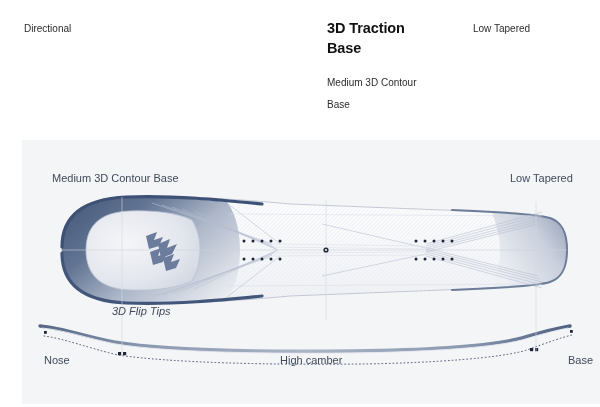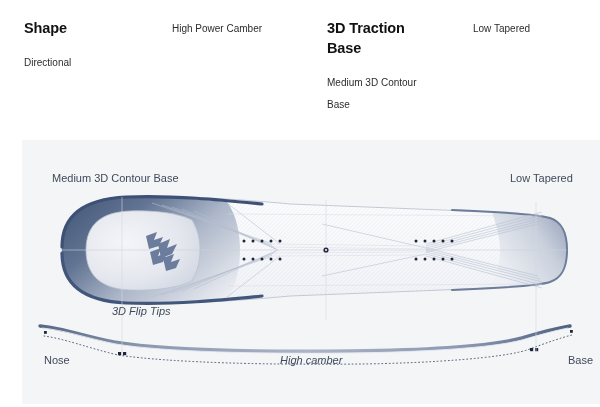--- a/index.html
+++ b/index.html
@@ -75,35 +75,33 @@
     line-height: 13px;
     color: #3f4a5a;
     white-space: nowrap;
     font-family: "Liberation Sans", sans-serif;
   }
   .lbl-contour { left: 30px;  top: 32px; }
   .lbl-taper   { left: 488px; top: 32px; }
   .lbl-flip    { left: 90px;  top: 165px; font-style: italic; }
   .lbl-traction{ left: 236px; top: 165px; }
   .lbl-nose    { left: 22px;  top: 214px; }
-  .lbl-camber  { left: 258px; top: 214px; font-style: italic; }
+  .lbl-camber  { left: 258px; top: 214px; }
   .lbl-tail    { left: 546px; top: 214px; }
 </style>
 </head>
 <body>
 
 <div class="spec-row">
 
   <div class="spec-col c0">
-    <div class="spec-title">Shape</div>
     <div class="spec-value">Directional</div>
   </div>
 
   <div class="spec-col c1">
-    <div class="spec-value">High Power Camber</div>
   </div>
 
   <div class="spec-col c2">
     <div class="spec-title">3D Traction Base</div>
     <div class="spec-value">Medium 3D Contour Base</div>
   </div>
 
   <div class="spec-col c3">
     <div class="spec-value">Low Tapered</div>
   </div>

